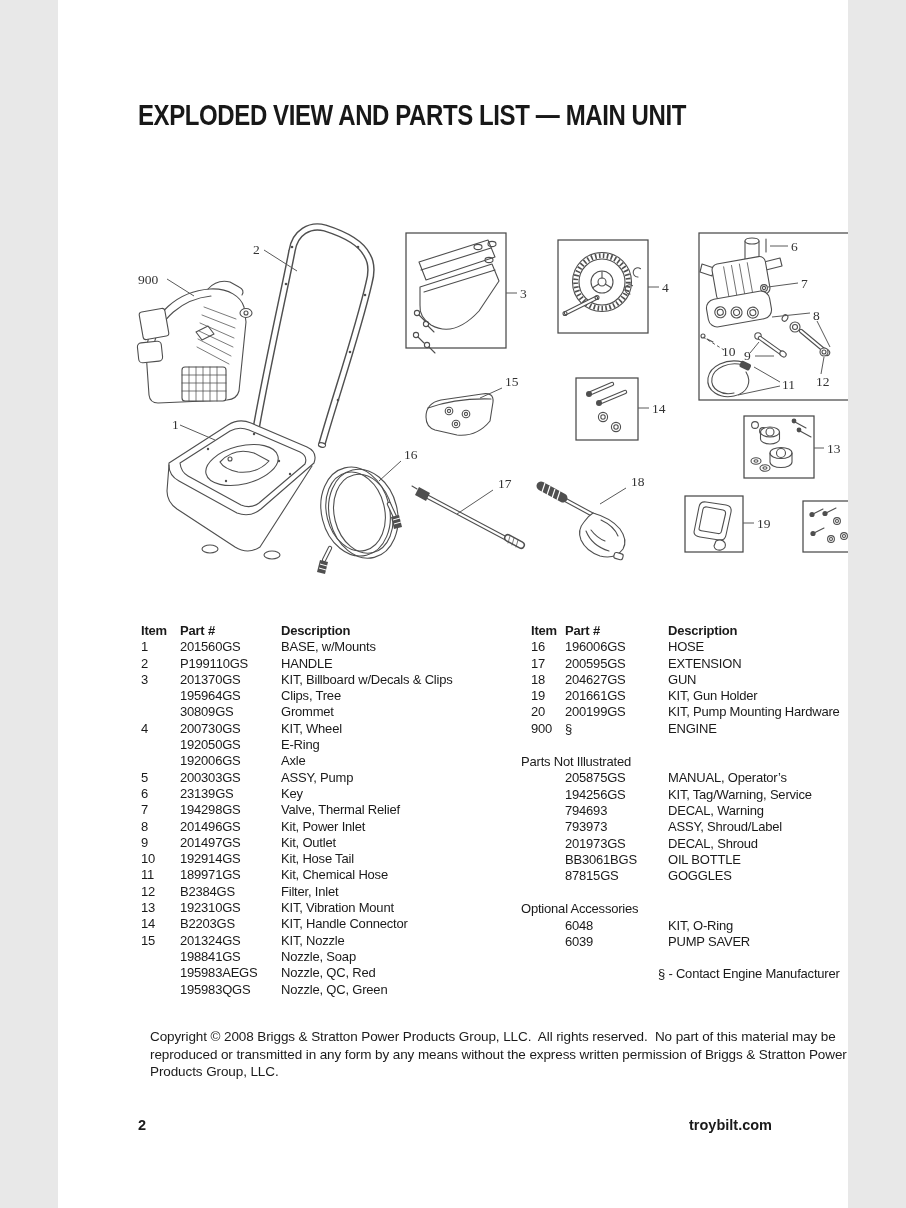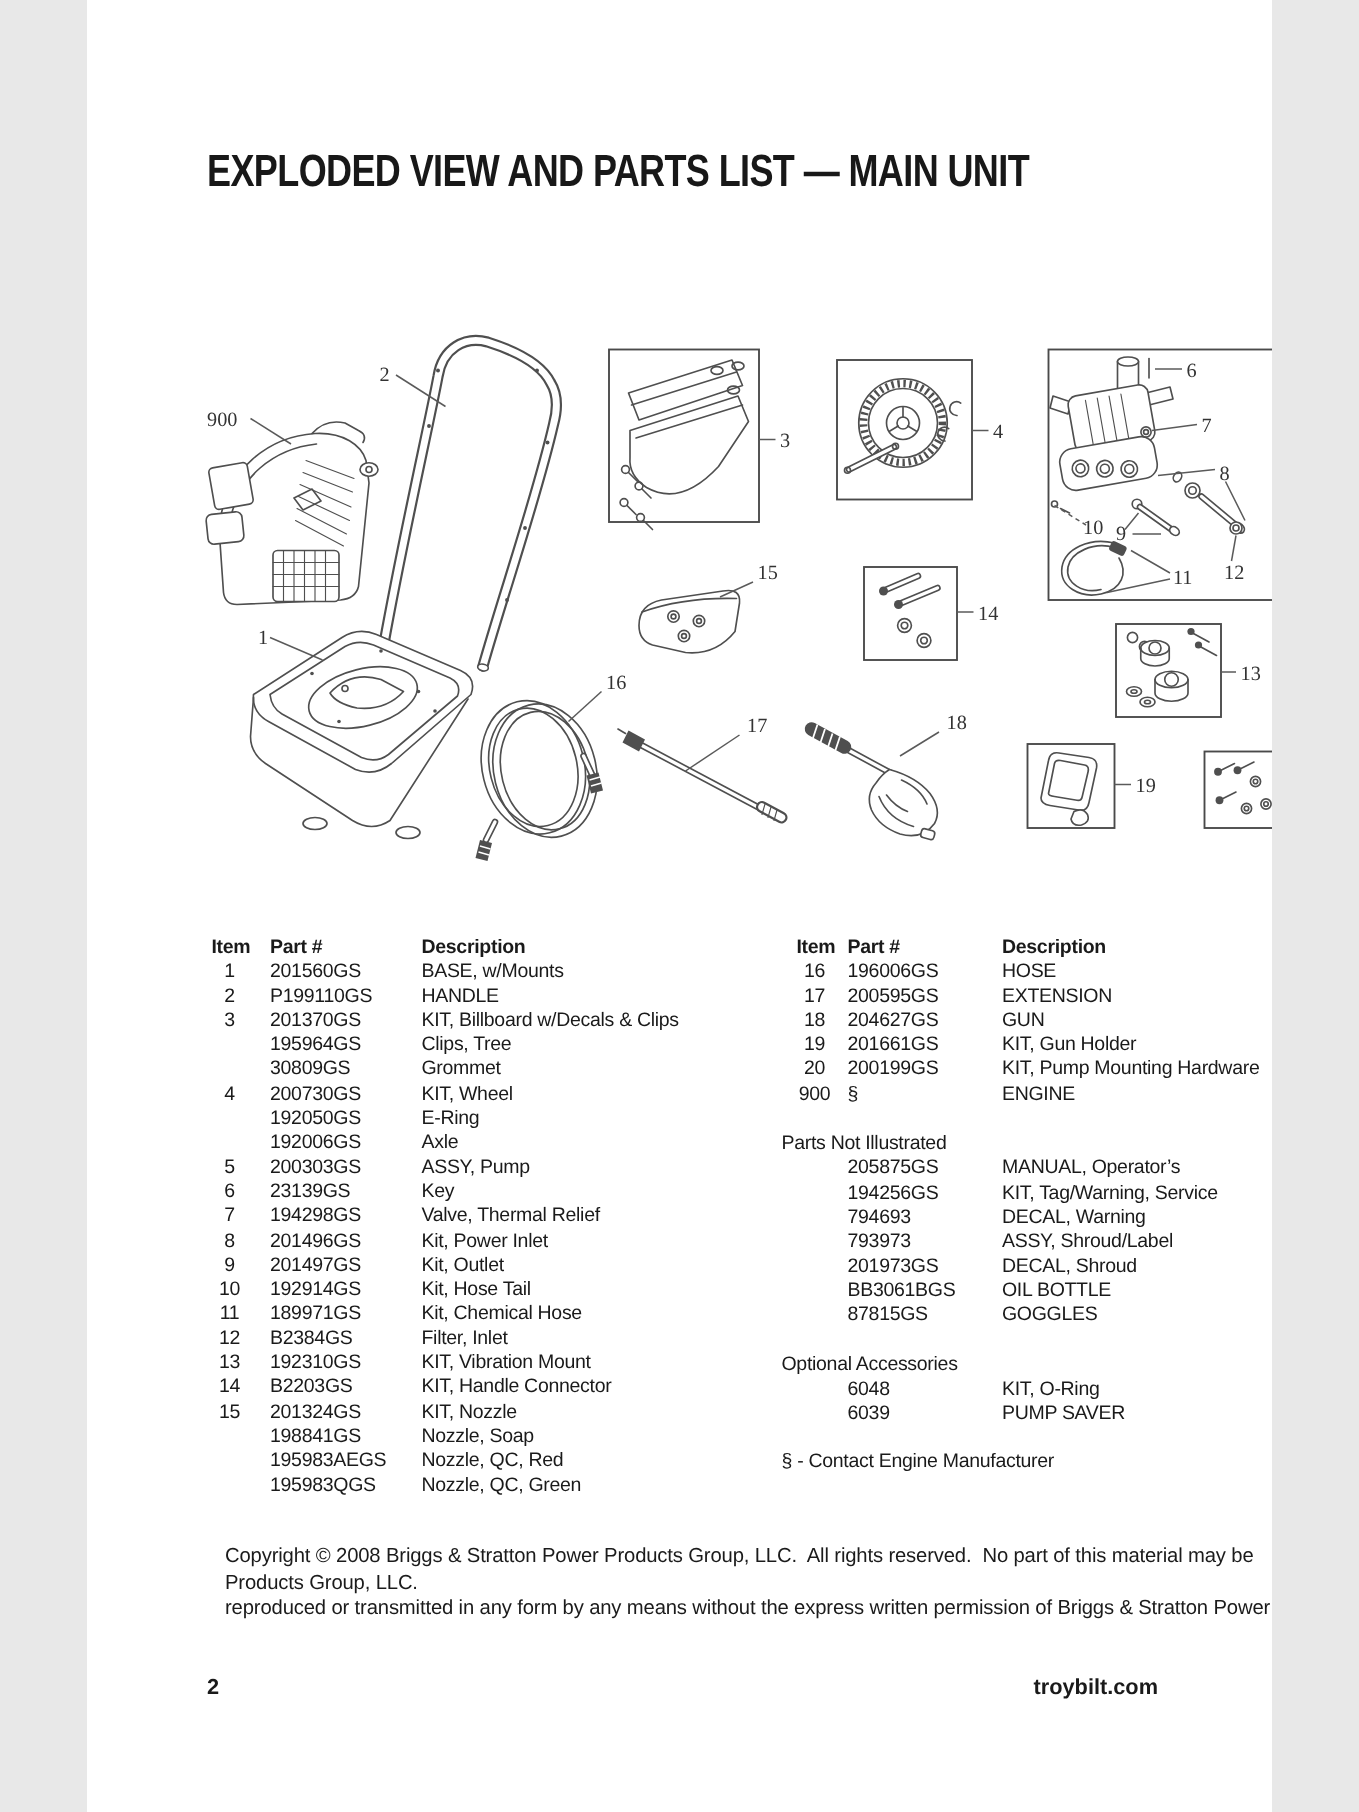--- a/index.html
+++ b/index.html
@@ -22,24 +22,24 @@
   .tread{stroke:#4f4f4f;stroke-width:5;fill:none;stroke-dasharray:1.6 2.4}
   .thin{stroke-width:0.75}
   .co{font-family:"Liberation Serif",serif;font-size:13.5px;fill:#333;}
   
   .ptable{position:absolute;font-size:13px;line-height:16.3px;letter-spacing:-0.2px;white-space:nowrap;}
   .ptable .tr{display:grid;}
   .ptable.left{left:83px;top:623px;}
   .ptable.left .tr{grid-template-columns:24px 86px auto;column-gap:15px;}
   .ptable.right{left:473px;top:623px;}
   .ptable.right .tr{grid-template-columns:24px 93px auto;column-gap:10px;}
-  .ptable .tr .td:first-child{text-align:center;}
+  .ptable .tr .td:first-child{text-align:left;}
   .th-row{font-weight:bold;}
   .sec-h{font-weight:normal;margin:17px 0 0 -10px;}
-  .footnote{margin:16px 0 0 -10px;}
+  .footnote{margin:16px 0 0 -10px;text-align:right;}
   .copyright{position:absolute;left:92px;top:1028px;font-size:13.5px;line-height:17.6px;
              letter-spacing:-0.1px;color:#1b1b1b;}
   .copyright div{white-space:pre;}
   .pagenum{position:absolute;left:80px;top:1117px;font-size:14.5px;font-weight:bold;}
   .site{position:absolute;right:76px;top:1117px;font-size:14.5px;font-weight:bold;text-align:center;}
 </style>
 </head>
 <body>
 
 <div class="page">
@@ -532,20 +532,20 @@
           <span class="td"></span>
           <span class="td">6039</span>
           <span class="td">PUMP SAVER</span>
         </div>
       </div>
     <div class="footnote">§ - Contact Engine Manufacturer</div>
   </div>
 
   <div class="copyright">
     <div>Copyright © 2008 Briggs &amp; Stratton Power Products Group, LLC.  All rights reserved.  No part of this material may be</div>
+    <div>reproduced or transmitted in any form by any means without the express written permission of Briggs &amp; Stratton Power</div>
     <div>Products Group, LLC.</div>
-    <div>reproduced or transmitted in any form by any means without the express written permission of Briggs &amp; Stratton Power</div>
   </div>
 
   <div class="pagenum">2</div>
   <div class="site">troybilt.com</div>
 
 </div>
 
 </body></html>

